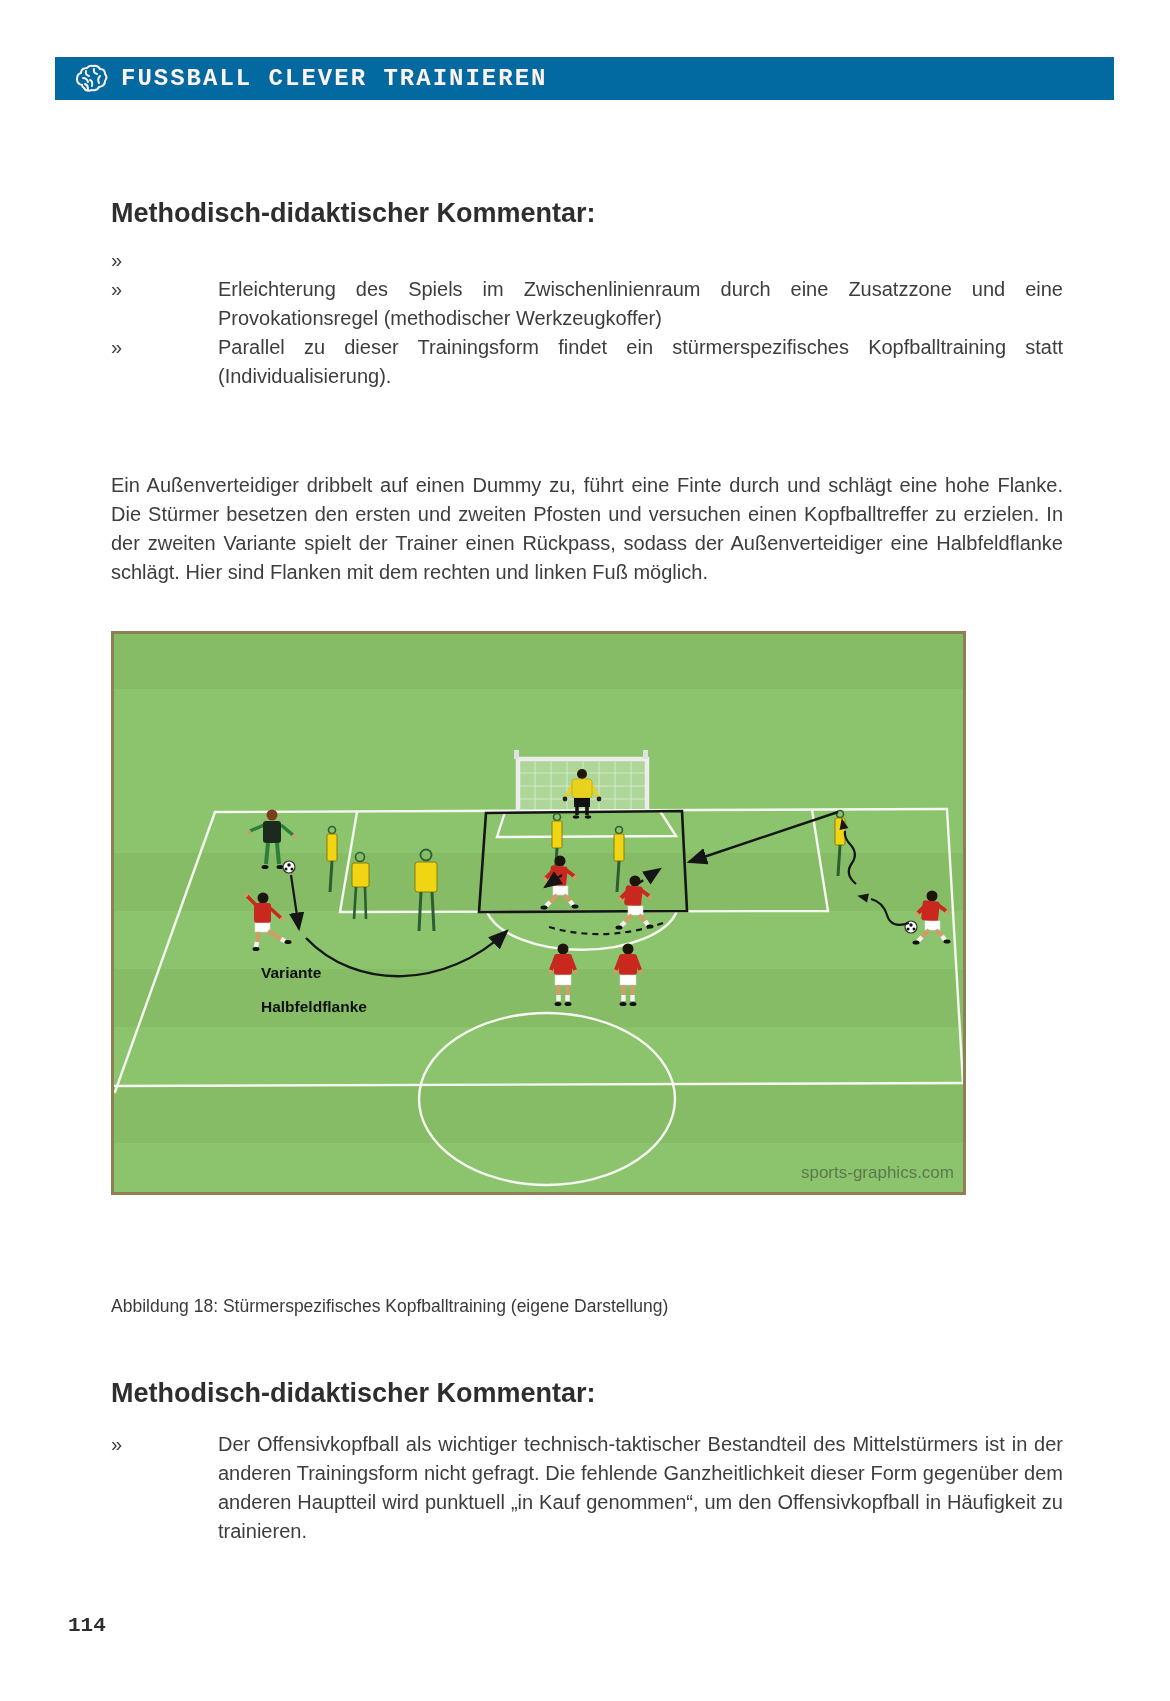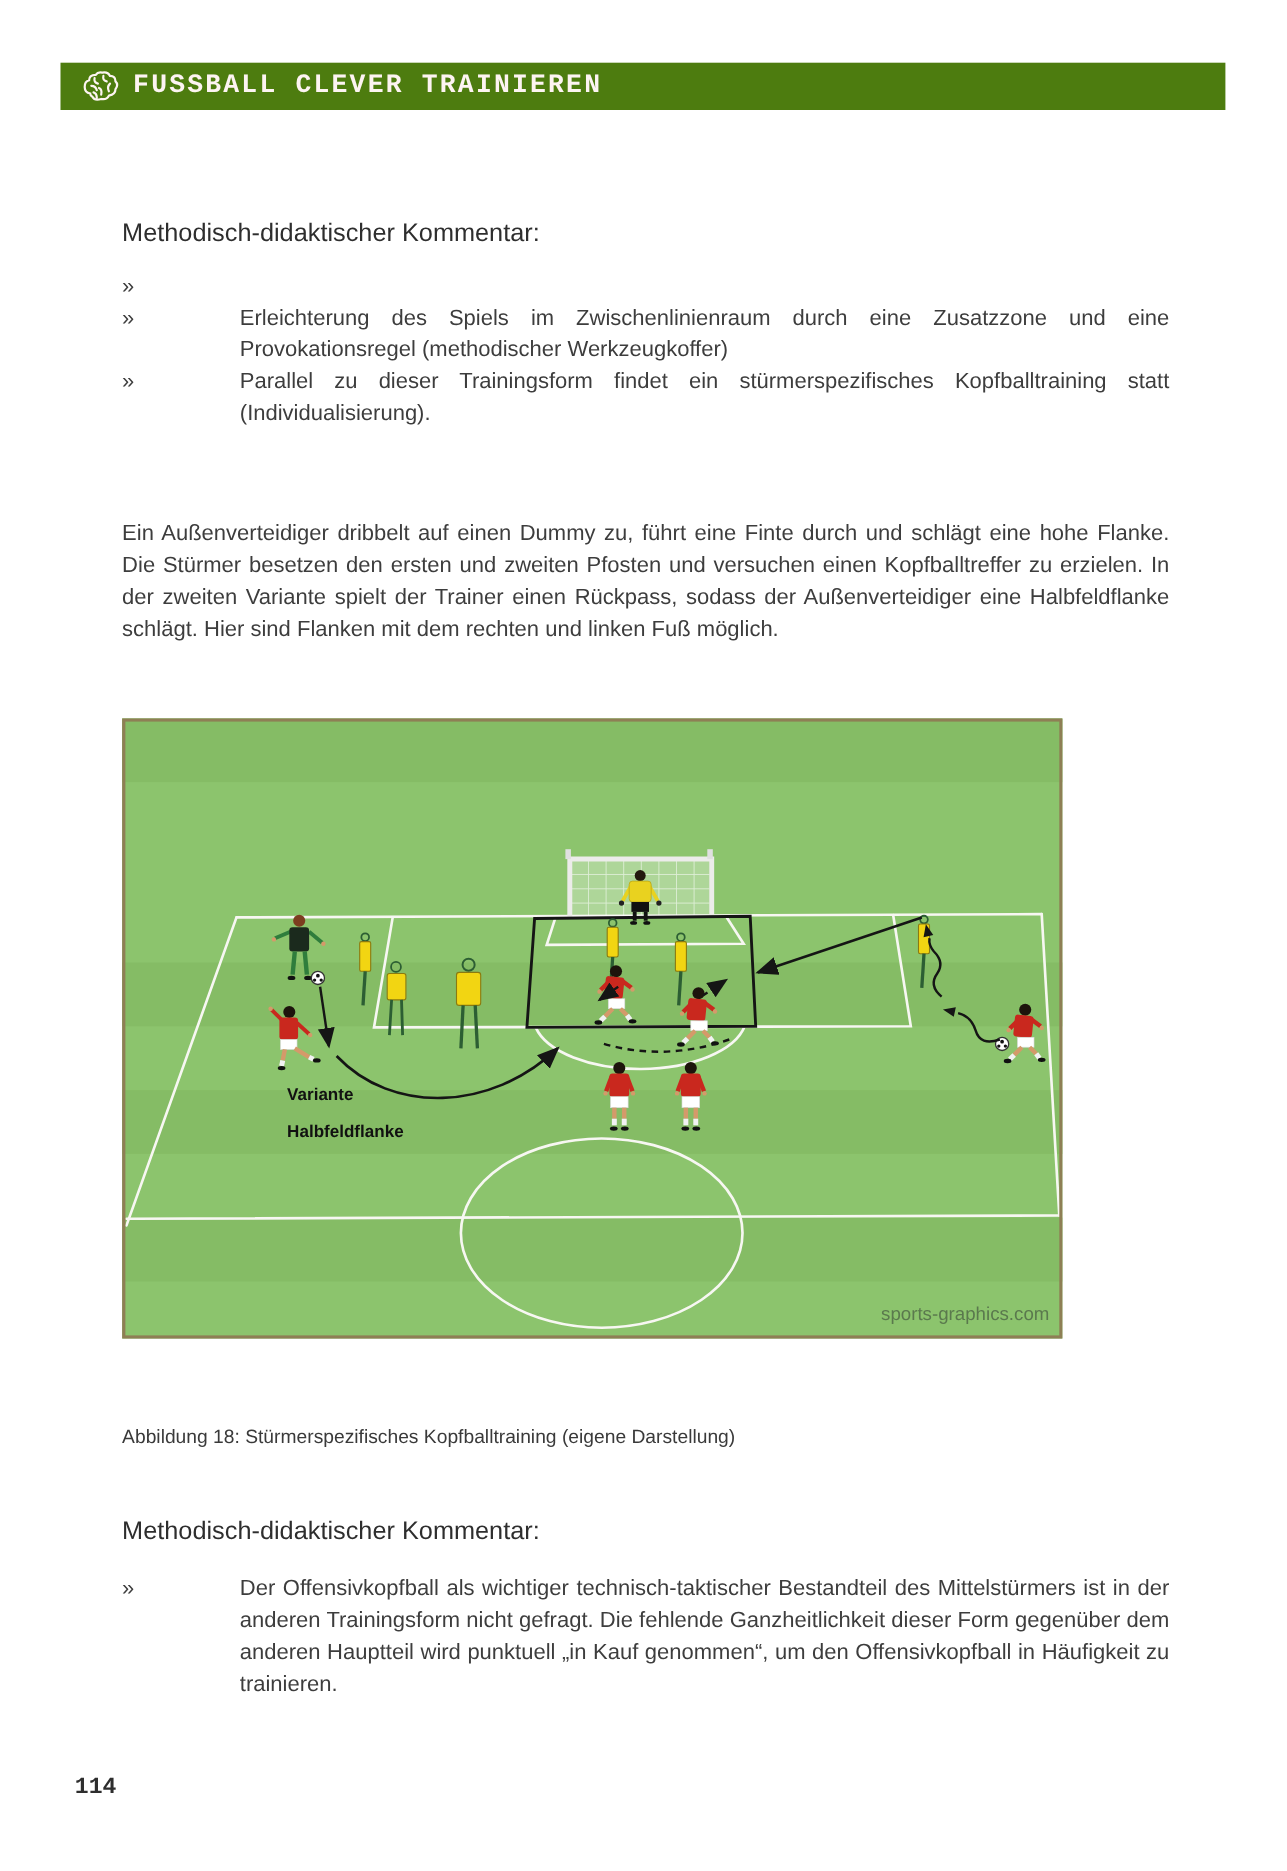--- a/index.html
+++ b/index.html
@@ -5,41 +5,41 @@
   html,body{margin:0;padding:0;background:#fff;}
   .page{position:relative;width:1170px;height:1701px;background:#fff;overflow:hidden;
         font-family:"Liberation Sans",sans-serif;color:#3d3d3d;}
   
   .topbar{position:absolute;left:55px;top:57px;width:1059px;height:43px;
           display:flex;align-items:center;gap:12px;padding-left:18px;box-sizing:border-box;}
   .topbar .title{color:#fdf4f2;font-family:"Liberation Mono",monospace;font-weight:bold;
                  font-size:24px;letter-spacing:2px;white-space:nowrap;}
   .brain{width:36px;height:32px;flex:0 0 auto;}
   
-  .h-comment{position:absolute;left:111px;width:952px;font-size:23px;font-weight:normal;color:#2e2e2e;}
+  .h-comment{position:absolute;left:111px;width:952px;font-size:27px;font-weight:bold;color:#2e2e2e;}
   
   .blist{position:absolute;left:111px;width:952px;font-size:20px;line-height:29px;
          text-align:justify;hyphens:auto;-webkit-hyphens:auto;}
   .blist .row{display:grid;grid-template-columns:107px 1fr;}
   .blist .mk{font-size:20px;color:#3d3d3d;}
   .para{position:absolute;left:111px;width:952px;font-size:20px;line-height:29px;
         text-align:justify;hyphens:auto;-webkit-hyphens:auto;}
   .caption{position:absolute;left:111px;width:952px;font-size:17.5px;color:#3a3a3a;}
   .pagenum{position:absolute;left:68px;top:1614px;font-family:"Liberation Mono",monospace;
            font-weight:bold;font-size:21px;color:#2e2e2e;}
-  .figwrap{position:absolute;left:111px;top:653px;width:855px;height:680px;}
+  .figwrap{position:absolute;left:111px;top:631px;width:855px;height:680px;}
   .figwrap svg{display:block;}
   text{font-family:"Liberation Sans",sans-serif;}
 </style>
 </head>
 <body>
 
 <div class="page">
 
-  <div class="topbar" style="background:#4d7c0f;">
+  <div class="topbar" style="background:#0369a1;">
     <svg class="brain" viewBox="0 0 36 32" aria-hidden="true">
       <g fill="none" stroke="#fdf4f2" stroke-width="2" stroke-linecap="round">
         <path d="M9,22 Q4,21 4,16 Q4,11 8,10 Q8,5 14,5 Q16,2 20,3 Q25,2 27,6 Q32,6 32,11 Q35,14 32,18 Q32,23 26,24 Q24,28 19,27 Q13,29 11,25 Q9,24 9,22 Z"></path>
         <path d="M13,8 Q12,12 16,13 M21,6 Q20,10 24,11 M10,15 Q14,15 15,19 M27,13 Q24,16 26,20 M17,17 Q20,18 19,23 M12,21 Q15,22 15,26"></path>
       </g>
     </svg>
     <span class="title">FUSSBALL CLEVER TRAINIEREN</span>
   </div>
 
   <div class="h-comment" style="top:198px;">Methodisch-didaktischer Kommentar:</div>

